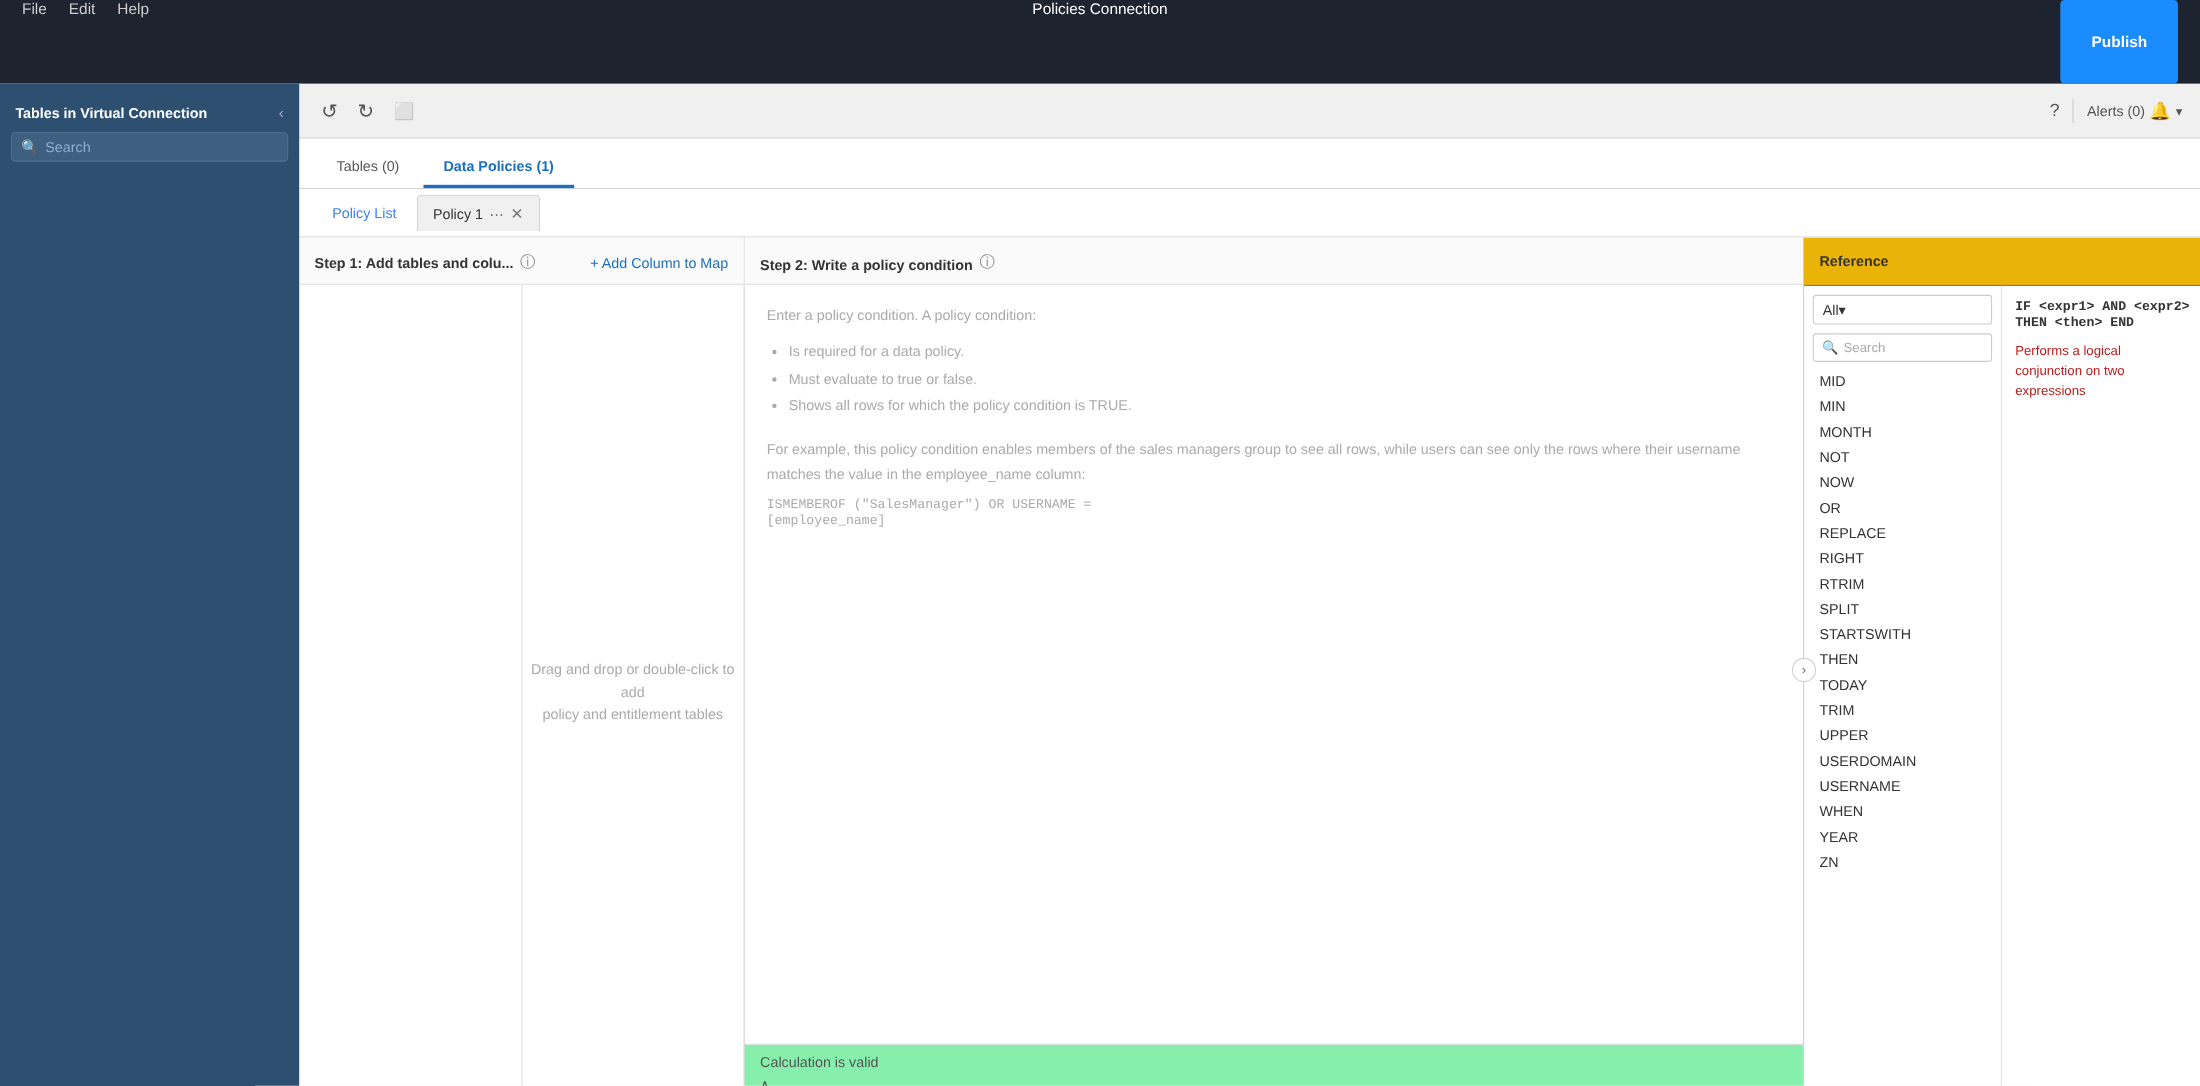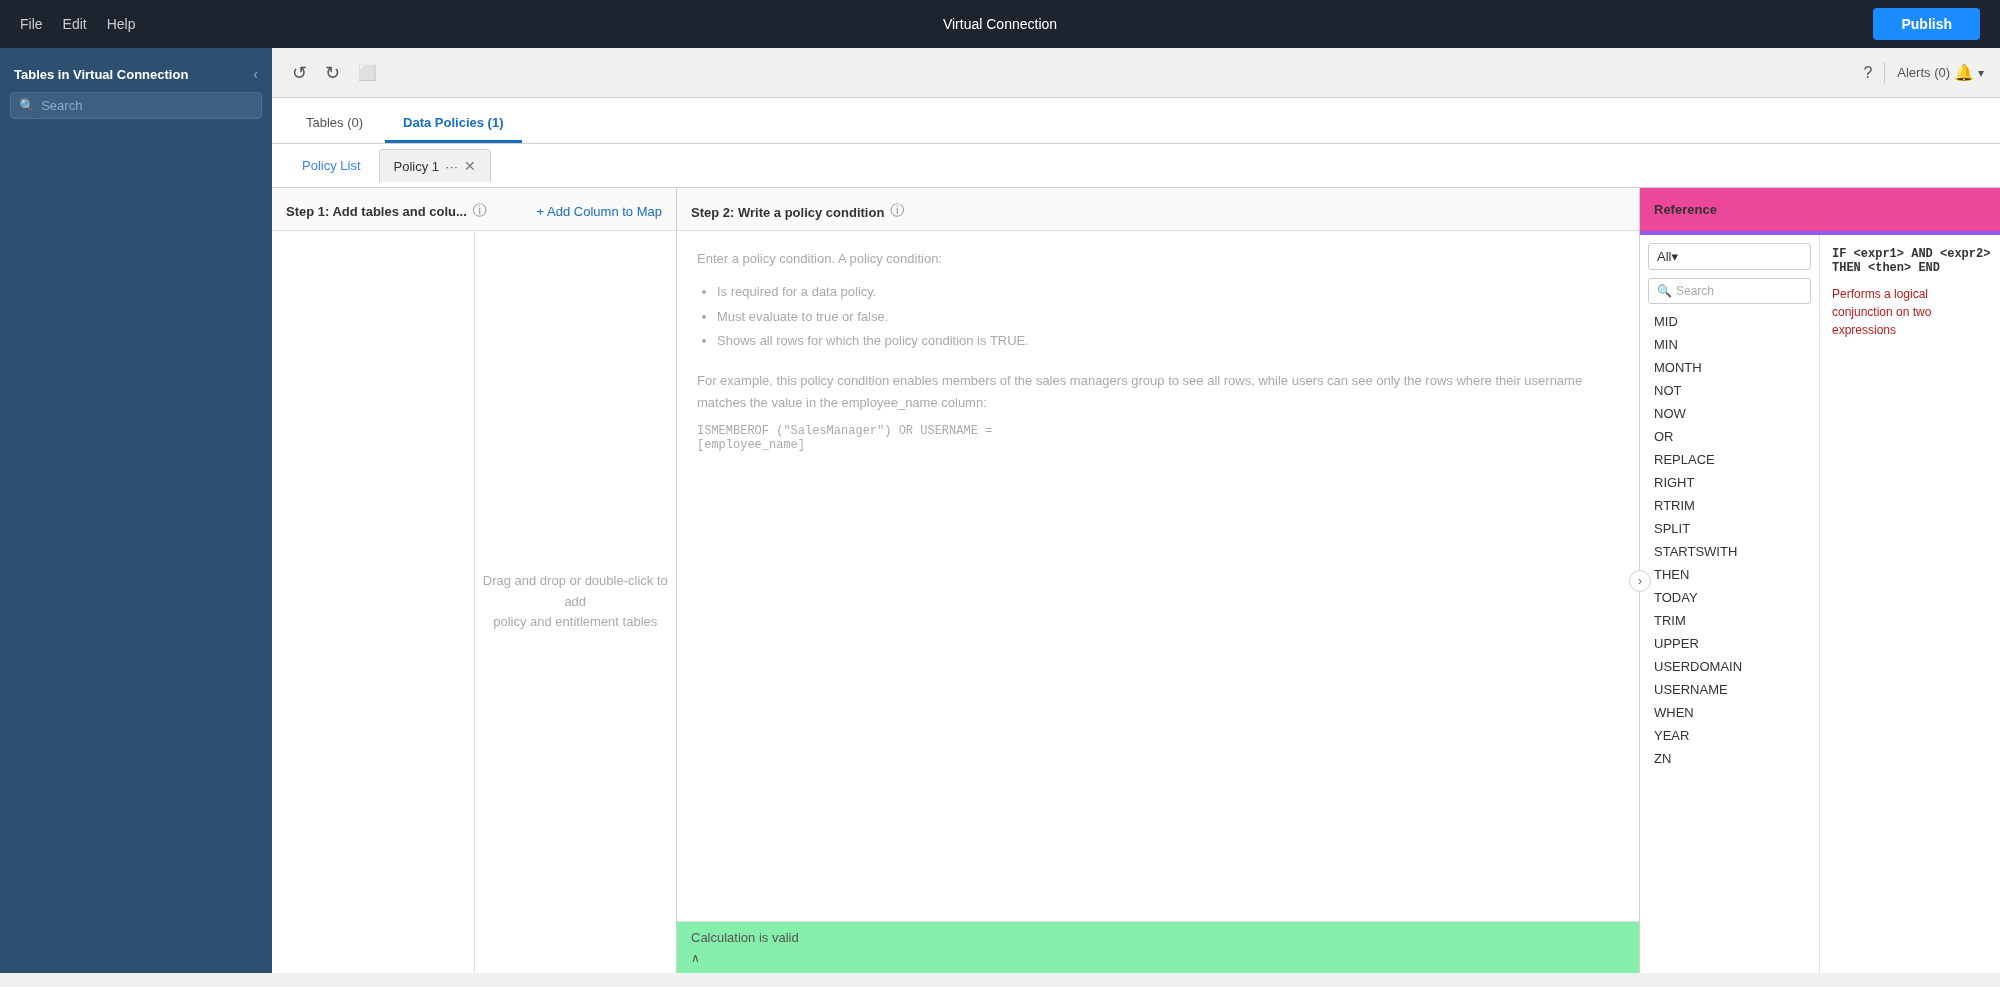--- a/index.html
+++ b/index.html
@@ -1,23 +1,22 @@
 <!DOCTYPE html>
 <html><head>
   <meta charset="utf-8">
   <style>
     * { box-sizing: border-box; margin: 0; padding: 0; }
     body { font-family: -apple-system, BlinkMacSystemFont, 'Segoe UI', Arial, sans-serif; font-size: 13px; background: #f0f0f0; overflow: hidden; height: 987px; width: 2000px; }
 
     
     .top-bar {
       background: #1e2330;
-      height: 48px;
-      display: flex;
-      align-items: center;
+      height: 76px;
+      display: flex;
       justify-content: space-between;
       padding: 0 20px;
       position: relative;
     }
     .top-bar-title {
       position: absolute;
       left: 50%;
       transform: translateX(-50%);
       color: #fff;
       font-size: 14px;
@@ -352,22 +351,22 @@
     }
 
     
     .reference-panel {
       width: 360px;
       display: flex;
       flex-direction: column;
     }
     .reference-header {
       padding: 14px;
-      border-bottom: 4px solid #8b5cf6;
-      background: #ec4899;
+      border-bottom: 1px solid #8b5cf6;
+      background: #eab308;
     }
     .reference-title {
       font-size: 13px;
       font-weight: 600;
       color: #333;
     }
     .reference-body {
       display: flex;
       flex: 1;
       overflow: hidden;
@@ -439,21 +438,21 @@
   </style>
 </head>
 <body>
 
 <div class="top-bar">
   <div class="top-bar-menu">
     <span>File</span>
     <span>Edit</span>
     <span>Help</span>
   </div>
-  <div class="top-bar-title">Virtual Connection</div>
+  <div class="top-bar-title">Policies Connection</div>
   <button class="publish-btn">Publish</button>
 </div>
 
 <div class="main-layout">
 
   <div class="sidebar">
     <div class="sidebar-header">
       <span class="sidebar-title">Tables in Virtual Connection</span>
       <span class="sidebar-collapse-btn">‹</span>
     </div>

